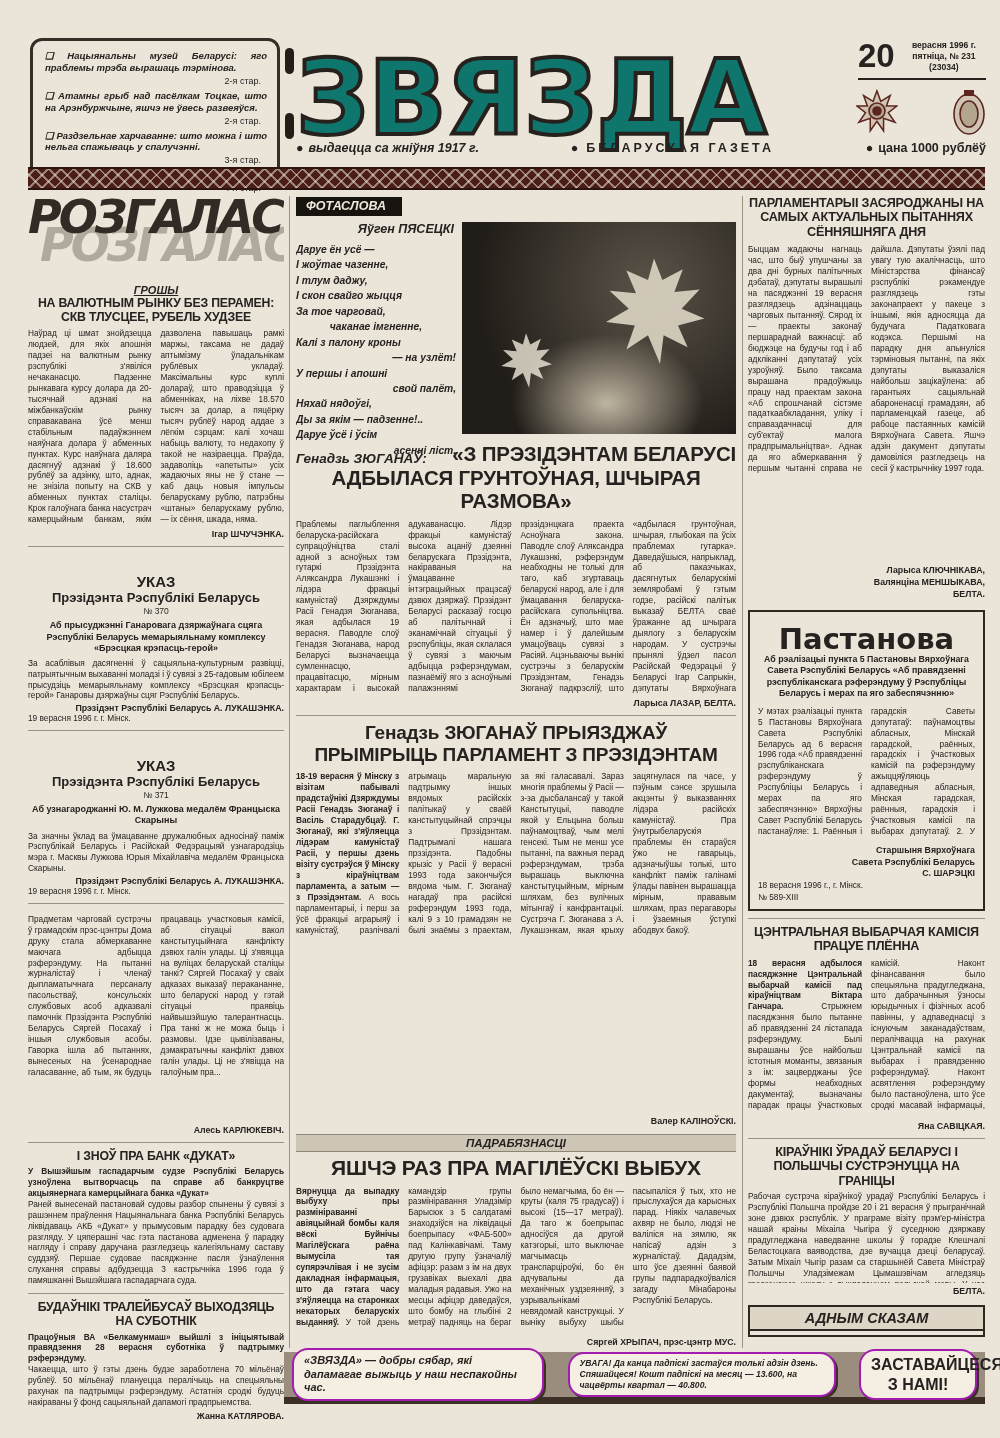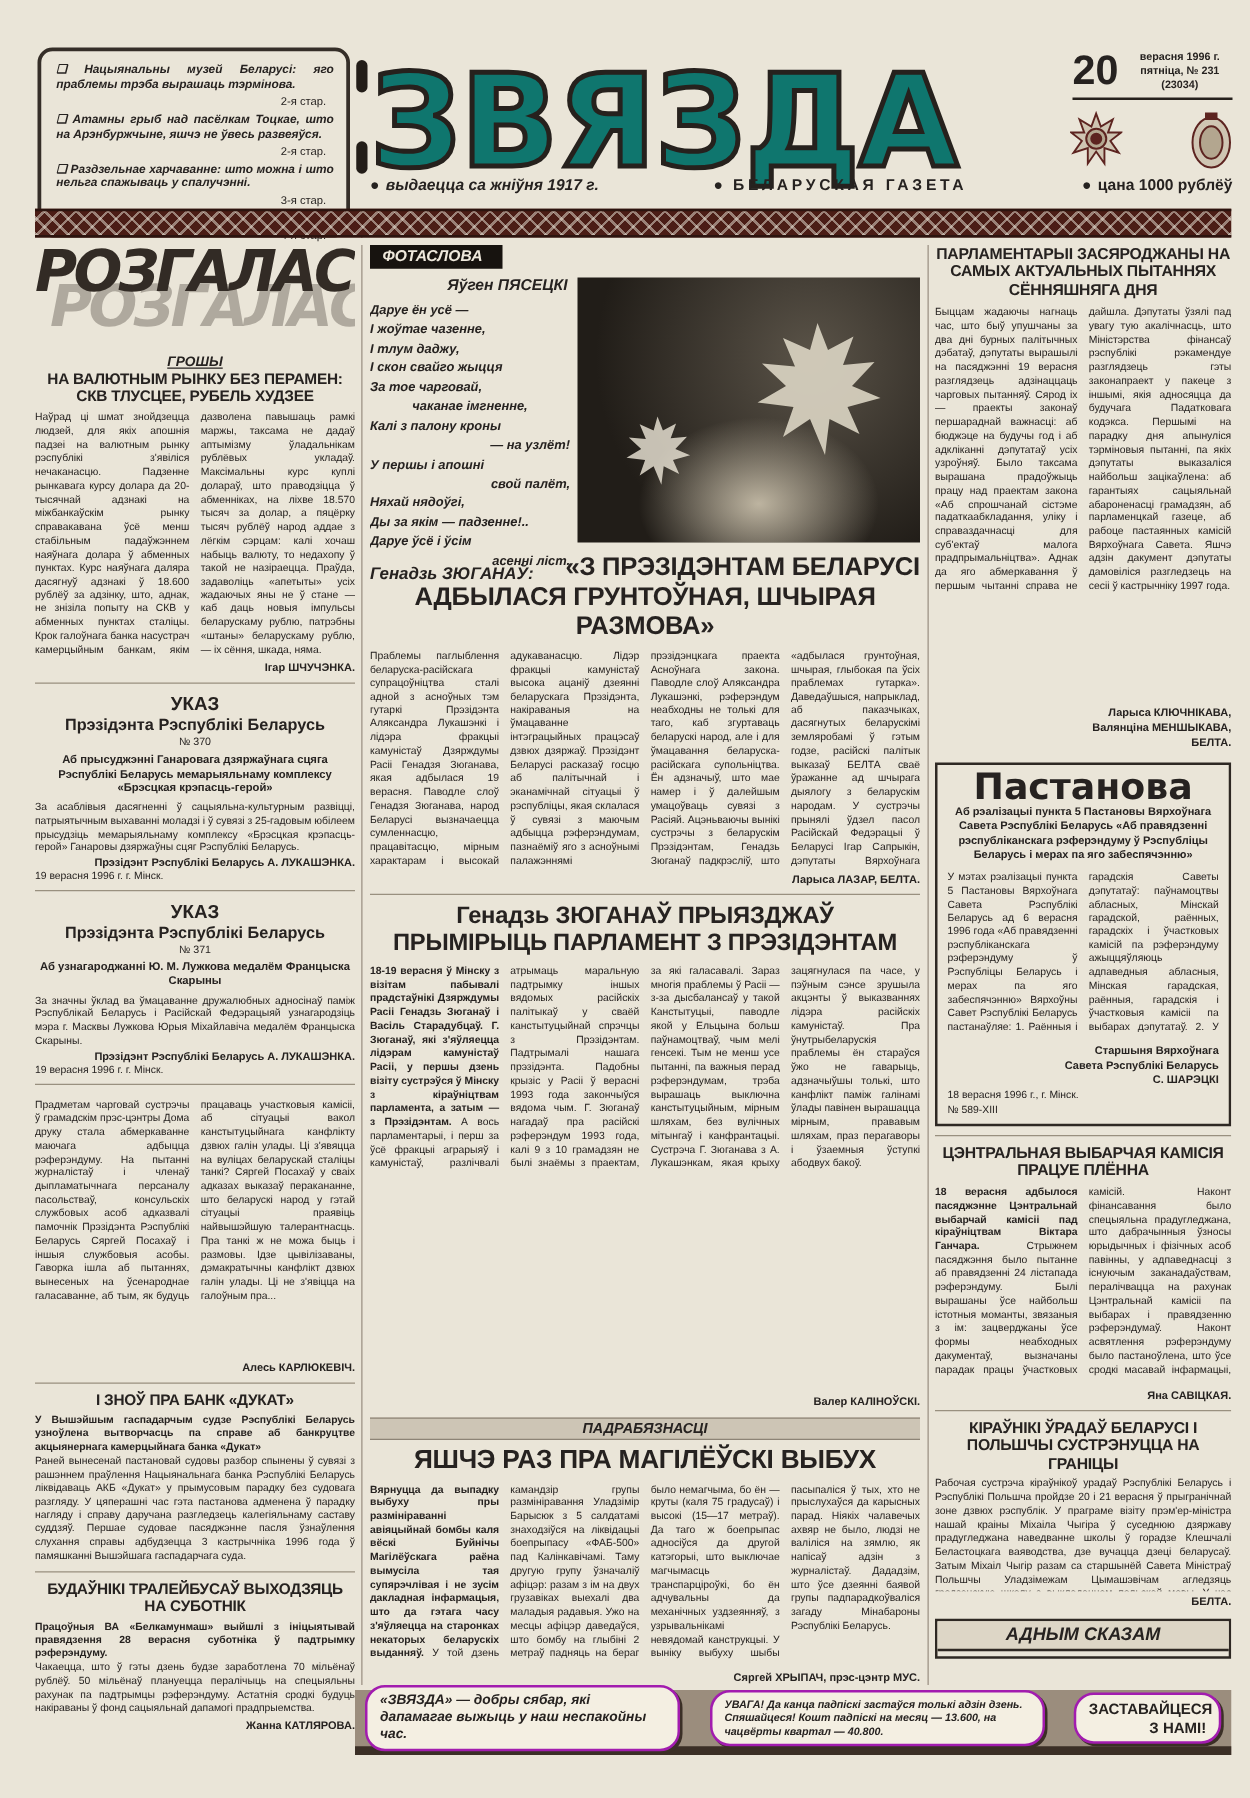--- a/index.html
+++ b/index.html
@@ -43,21 +43,21 @@
   .kicker{font-size:11px;font-weight:bold;font-style:italic;text-align:center;text-decoration:underline;}
   .hl{font-weight:bold;text-align:center;letter-spacing:-.2px;line-height:1.15;}
   .rule-top{border-top:1px solid #99907f;margin-top:7px;padding-top:6px;}
 
   
   .rozgalas{position:relative;height:88px;}
   .rozgalas span{position:absolute;font-family:"DejaVu Sans",sans-serif;font-style:italic;font-weight:900;font-size:46px;letter-spacing:-3px;white-space:nowrap;}
   .rozgalas .front{left:0;top:-6px;color:#322b25;z-index:2;}
   .rozgalas .back{left:12px;top:22px;color:rgba(80,72,62,.38);z-index:1;}
   .hl-left{font-size:12.3px;}
-  .ukaz-title{font-size:15px;font-weight:bold;text-align:center;margin-top:2px;}
+  .ukaz-title{font-size:15px;font-weight:bold;text-align:center;margin-top:20px;}
   .ukaz-org{font-size:13px;font-weight:bold;text-align:center;}
   .ukaz-num{font-size:8.5px;text-align:center;margin:1px 0 4px;}
   .ukaz-subj{font-size:9px;font-weight:bold;text-align:center;line-height:1.25;margin-bottom:4px;}
   .ukaz-body{font-size:8.3px;line-height:1.3;text-align:justify;}
   .ukaz-sig{font-size:8.8px;font-weight:bold;text-align:right;margin-top:2px;}
   .ukaz-date{font-size:8.3px;text-align:left;}
 
   
   .mid-row1{display:flex;height:238px;}
   .poem-col{width:166px;flex:none;padding-right:6px;}
@@ -69,35 +69,35 @@
   .photo{flex:1;margin-top:26px;position:relative;background:radial-gradient(circle at 65% 35%,#56504росьб4,#1d1a16 70%);background:radial-gradient(circle at 68% 30%,#5a5348,#211d18 72%);overflow:hidden;}
   .photo .glow{position:absolute;left:18%;bottom:-18%;width:70%;height:65%;background:radial-gradient(closest-side,rgba(214,204,182,.85),rgba(214,204,182,0));}
   .art1-line1{display:flex;justify-content:space-between;align-items:flex-end;margin-top:8px;}
   .art1-kicker{font-size:13.5px;font-weight:bold;font-style:italic;}
   .hl-mid{font-size:20.5px;}
   .band-kicker{background:#cdc5b5;border-top:1px solid #8d8476;border-bottom:1px solid #8d8476;text-align:center;font-weight:bold;font-style:italic;font-size:11.5px;padding:2px 0;margin-top:8px;}
 
   
   .hl-right{font-size:12.6px;}
   .byline-stack{font-size:8.8px;font-weight:bold;text-align:right;line-height:1.35;margin-top:3px;}
-  .pastanova-box{border:2px solid #2e2823;padding:3px 8px 6px;margin-top:9px;}
+  .pastanova-box{border:2px solid #2e2823;padding:13px 8px 6px;margin-top:9px;}
   .pastanova-title{font-family:"DejaVu Sans",sans-serif;font-size:29px;font-weight:900;text-align:center;line-height:1;}
   .pastanova-org{font-size:12.5px;font-weight:bold;text-align:center;margin:5px 0 6px;}
   .pastanova-subj{font-size:8.8px;font-weight:bold;text-align:center;line-height:1.3;margin-bottom:6px;}
   .sig-right{font-size:8.8px;font-weight:bold;text-align:right;line-height:1.35;margin-top:3px;}
   .sig-date{font-size:8.3px;text-align:left;line-height:1.35;}
   .adnym-box{border:2px solid #2e2823;margin-top:9px;padding:0 0 4px;}
   .adnym-head{border-bottom:2px solid #2e2823;text-align:center;font-size:14.5px;font-weight:bold;font-style:italic;padding:3px 0;background:#ddd6c6;}
 
   
   .bottom-band{position:absolute;left:284px;top:1352px;width:701px;height:52px;background:#9b8d7d;border-bottom:7px solid #3b2f26;display:flex;align-items:center;justify-content:space-between;padding:0 8px;}
   .bb-box{background:#f4efe2;border:2px solid #a21caf;border-radius:16px;box-shadow:2px 2px 0 #3b2f26;padding:4px 10px;font-weight:bold;font-style:italic;}
   .bb-1{width:252px;font-size:11px;line-height:1.25;}
   .bb-2{width:268px;font-size:8.6px;line-height:1.3;}
-  .bb-3{width:118px;font-size:12px;text-align:right;font-style:normal;line-height:1.2;}
+  .bb-3{width:118px;font-size:16px;text-align:center;font-style:normal;line-height:1.2;}
 </style>
 </head>
 <body>
 
 <div id="page" data-name="newspaper-front-page">
 
   <div class="teaser-box" data-name="front-page-teasers-box">
     <div class="teaser-item" data-name="teaser-item"><span data-name="checkbox-bullet-icon">❑</span> <span data-name="teaser-text">Нацыянальны музей Беларусі: яго праблемы трэба вырашаць тэрмінова.</span></div>
     <div class="teaser-page" data-name="teaser-page-ref">2-я стар.</div>
     <div class="teaser-item" data-name="teaser-item"><span data-name="checkbox-bullet-icon">❑</span> <span data-name="teaser-text">Атамны грыб над пасёлкам Тоцкае, што на Арэнбуржчыне, яшчэ не ўвесь развеяўся.</span></div>

